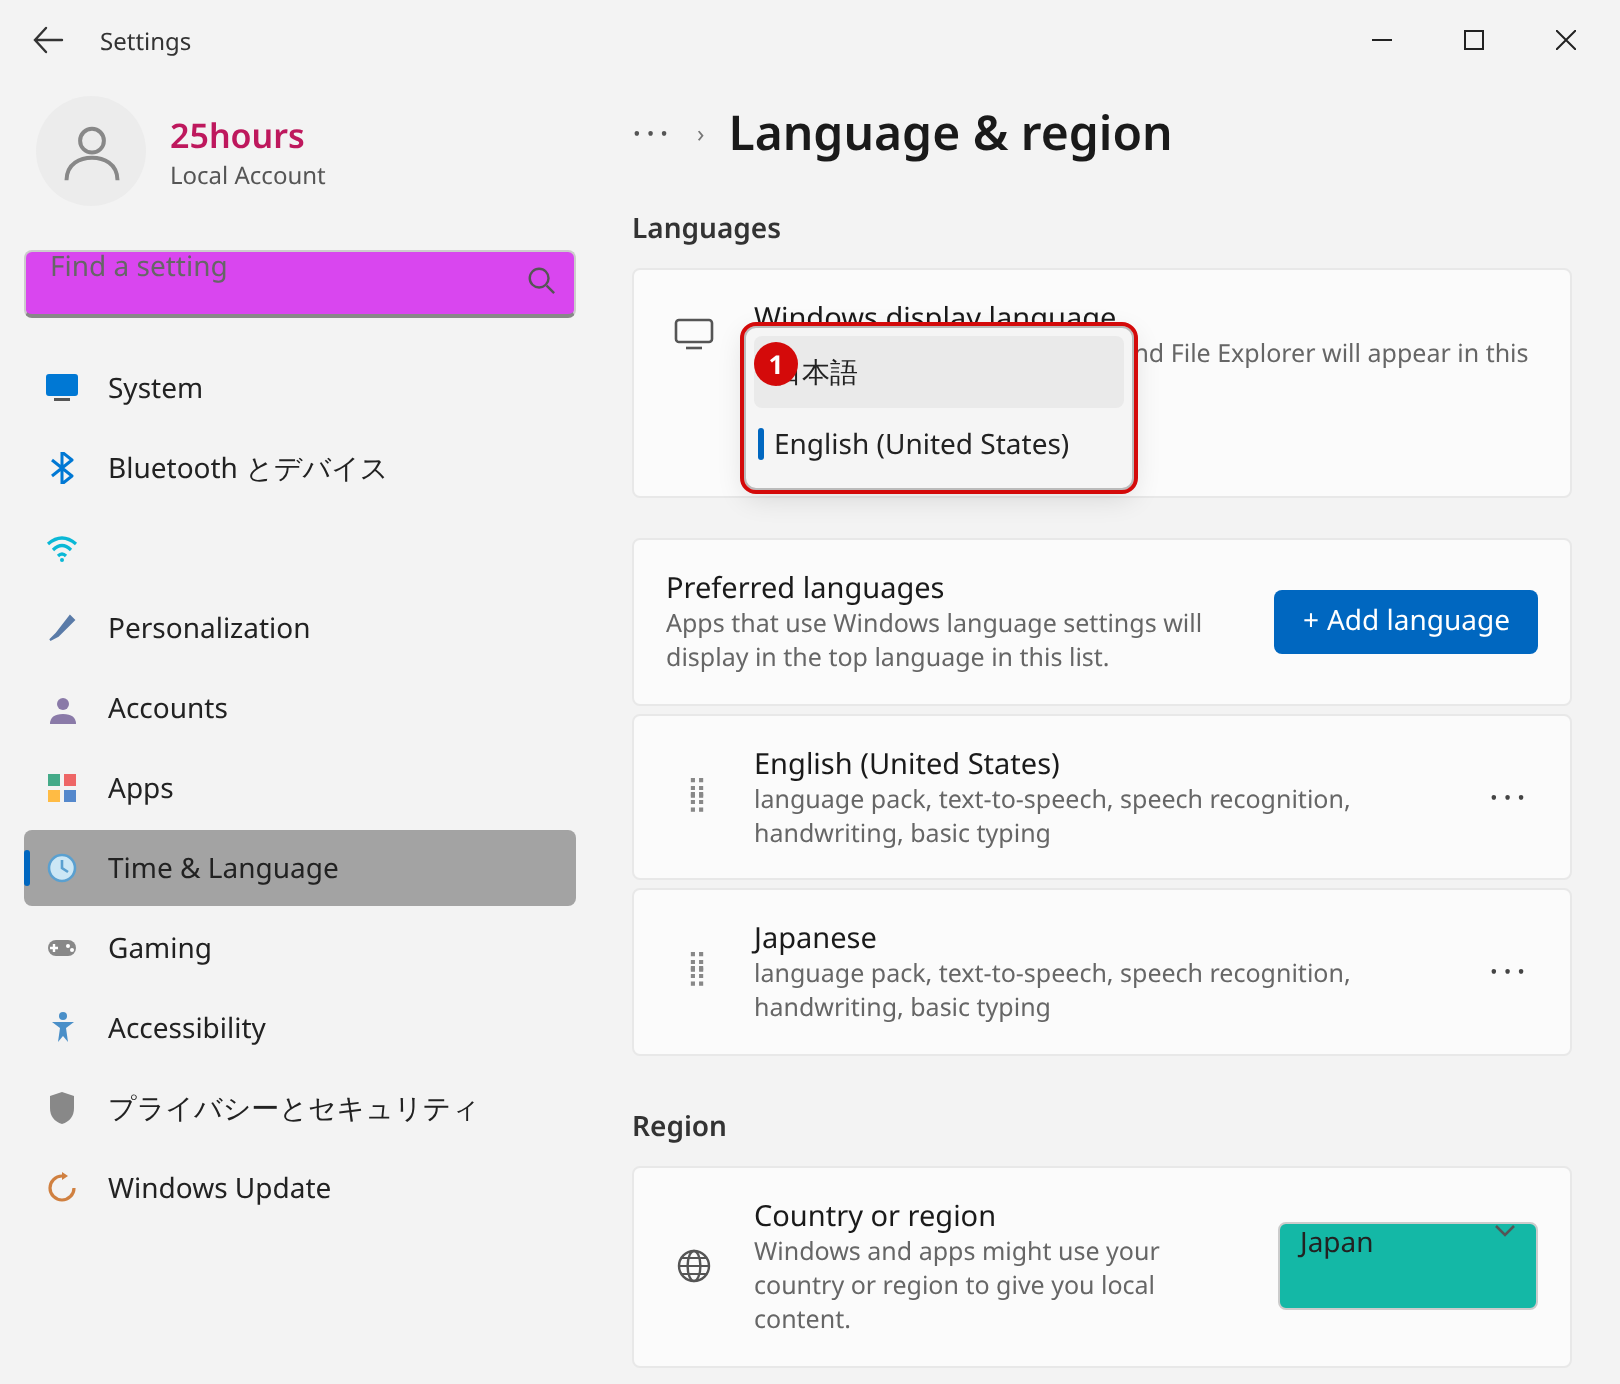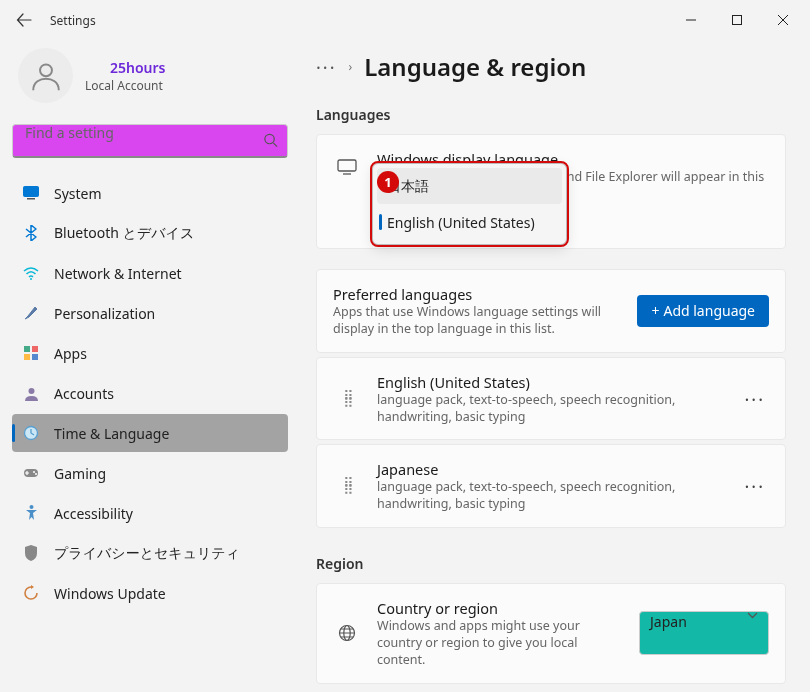--- a/index.html
+++ b/index.html
@@ -12,21 +12,21 @@
 .titlebar-title { font-size: 12px; color: #333; margin-left: 6px; }
 .titlebar-spacer { flex: 1; }
 .win-btn { width: 46px; height: 32px; display: flex; align-items: center; justify-content: center; }
 
 .body { flex: 1; display: flex; overflow: hidden; }
 
 .sidebar { width: 300px; padding: 0 12px 12px 12px; display: flex; flex-direction: column; }
 .profile { display: flex; align-items: center; gap: 12px; padding: 8px 6px 18px 6px; position: relative; }
 .avatar { width: 55px; height: 55px; border-radius: 50%; background: #ececec; display: flex; align-items: center; justify-content: center; }
 .profile-text { display: flex; flex-direction: column; }
-.profile-name { font-size: 14px; font-weight: 600; color: #6d28d9; margin-left: 25px; }
+.profile-name { font-size: 17px; font-weight: 600; color: #be185d; }
 .profile-sub { font-size: 12px; color: #555; }
 .watermark { position: absolute; top: 4px; left: 6px; font-size: 17px; font-weight: 900; letter-spacing: -0.5px; color: #fff; -webkit-text-stroke: 1.2px #888; text-shadow: 1px 1px 0 #bbb; pointer-events: none; }
 
 .search-wrap { position: relative; margin-bottom: 16px; }
 .search { width: 100%; height: 34px; border: 1px solid #ccc; border-bottom: 2px solid #888; border-radius: 4px; background: #d946ef; padding: 0 36px 16px 12px; font-size: 14px; outline: none; }
 .search::placeholder { color: #666; }
 .search-icon { position: absolute; right: 10px; top: 50%; transform: translateY(-50%); }
 
 .nav { display: flex; flex-direction: column; gap: 2px; }
 .nav-item { display: flex; align-items: center; gap: 14px; height: 38px; padding: 0 10px; border-radius: 4px; font-size: 14px; color: #222; position: relative; cursor: default; }
@@ -140,49 +140,48 @@
             </span>
           <span>Bluetooth とデバイス</span>
         </div>
         <div class="nav-item">
           <span class="nav-icon">
               <svg width="16" height="13" viewBox="0 0 16 13">
                 <path d="M1 4 Q8 -2 15 4 M3.5 7 Q8 2.5 12.5 7 M6 10 Q8 8 10 10" stroke="#0ab8d6" stroke-width="1.6" fill="none"></path>
                 <circle cx="8" cy="12" r="1" fill="#0ab8d6"></circle>
               </svg>
             </span>
-          <span>Network &amp; Internet</span>
         </div>
         <div class="nav-item">
           <span class="nav-icon">
               <svg width="16" height="16" viewBox="0 0 16 16">
                 <path d="M2 14 L5 11 L12 2 L14 4 L6 12 Z" fill="#5a7ba8" stroke="#5a7ba8"></path>
               </svg>
             </span>
           <span>Personalization</span>
+        </div>
+        <div class="nav-item">
+          <span class="nav-icon">
+              <svg width="15" height="15" viewBox="0 0 15 15">
+                <circle cx="7.5" cy="5" r="3" fill="#8a7aa8"></circle>
+                <path d="M1 15 Q1 10 7.5 10 Q14 10 14 15 Z" fill="#8a7aa8"></path>
+              </svg>
+            </span>
+          <span>Accounts</span>
         </div>
         <div class="nav-item">
           <span class="nav-icon">
               <svg width="15" height="15" viewBox="0 0 15 15">
                 <rect x="0" y="0" width="6" height="6" fill="#4a8"></rect>
                 <rect x="8" y="0" width="6" height="6" fill="#e66"></rect>
                 <rect x="0" y="8" width="6" height="6" fill="#fb4"></rect>
                 <rect x="8" y="8" width="6" height="6" fill="#58c"></rect>
               </svg>
             </span>
           <span>Apps</span>
-        </div>
-        <div class="nav-item">
-          <span class="nav-icon">
-              <svg width="15" height="15" viewBox="0 0 15 15">
-                <circle cx="7.5" cy="5" r="3" fill="#8a7aa8"></circle>
-                <path d="M1 15 Q1 10 7.5 10 Q14 10 14 15 Z" fill="#8a7aa8"></path>
-              </svg>
-            </span>
-          <span>Accounts</span>
         </div>
         <div class="nav-item active">
           <span class="nav-icon">
               <svg width="16" height="16" viewBox="0 0 16 16">
                 <circle cx="8" cy="8" r="6.5" stroke="#5aa0d0" stroke-width="1.3" fill="#cce7f5"></circle>
                 <path d="M8 4 V8 L11 10" stroke="#5aa0d0" stroke-width="1.3" fill="none"></path>
               </svg>
             </span>
           <span>Time &amp; Language</span>
         </div>

